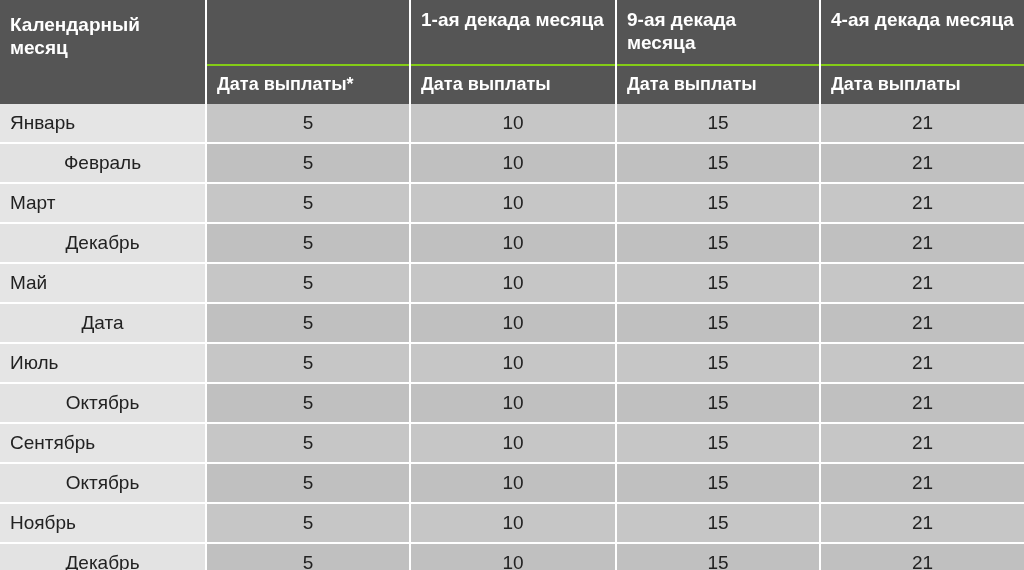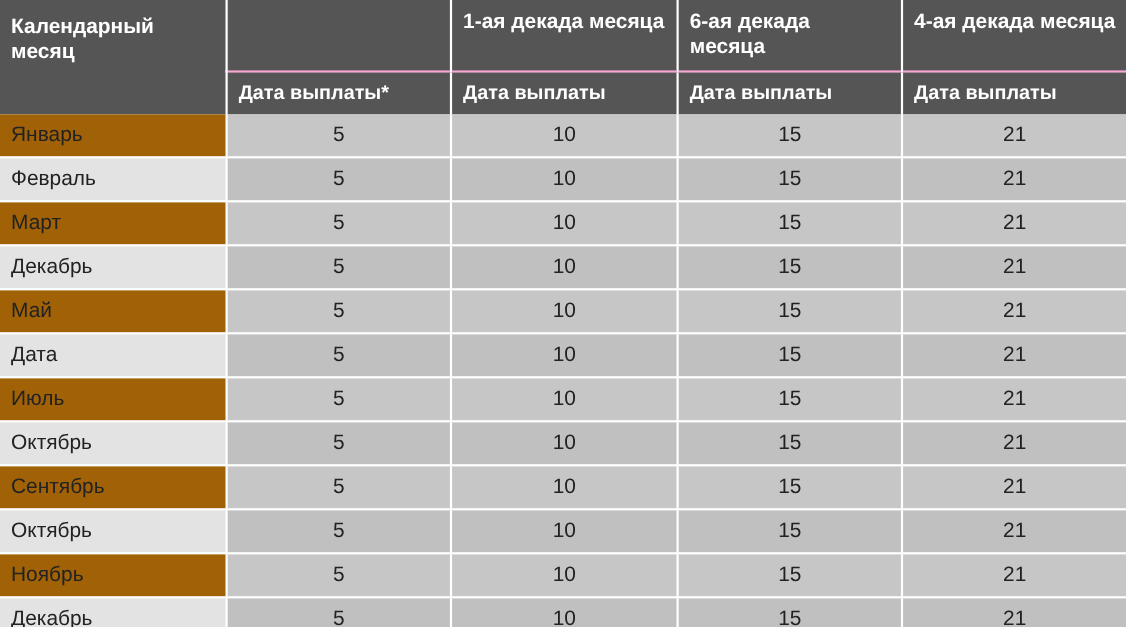--- a/index.html
+++ b/index.html
@@ -42,43 +42,43 @@
   }
   thead th.last { border-right: none; }
   thead tr.row-top th.month-head {
     vertical-align: top;
     padding-top: 14px;
   }
   thead tr.row-sub th {
     font-size: 18px;
     padding-top: 8px;
     padding-bottom: 9px;
-    border-top: 2px solid #f9a8d4;
+    border-top: 2px solid #84cc16;
   }
   thead th.blank {
     background: #555555;
   }
 
   tbody td {
     font-size: 19px;
     color: #222222;
     height: 38px;
     padding: 0 10px;
     border-right: 2px solid #ffffff;
     border-bottom: 2px solid #ffffff;
   }
   tbody td.last { border-right: none; margin-top: 24px; }
   tbody td.month {
     text-align: left;
   }
   tbody td.num {
     text-align: center;
   }
-  tbody tr.odd td.month { background: #a16207; margin-top: 12px; }
-  tbody tr.even td.month { background: #e3e3e3; }
+  tbody tr.odd td.month { background: #e5e5e5; margin-top: 12px; }
+  tbody tr.even td.month { background: #e3e3e3; text-align: center; }
   tbody tr.odd td.num { background: #c6c6c6; }
   tbody tr.even td.num { background: #c0c0c0; }
   tbody tr:last-child td { border-bottom: none; }
 </style>
 </head>
 <body>
 
 <div class="table-wrap">
   <table class="payment-table">
     <colgroup>
@@ -86,21 +86,21 @@
         <col class="c1">
         <col class="c2">
         <col class="c3">
         <col class="c4">
     </colgroup>
     <thead>
       <tr class="row-top">
         <th class="month-head" rowspan="2">Календарный месяц</th>
         <th class="blank"></th>
         <th>1-ая декада месяца</th>
-        <th>6-ая декада месяца</th>
+        <th>9-ая декада месяца</th>
         <th class="last">4-ая декада месяца</th>
       </tr>
       <tr class="row-sub">
         <th>Дата выплаты*</th>
         <th>Дата выплаты</th>
         <th>Дата выплаты</th>
         <th class="last">Дата выплаты</th>
       </tr>
     </thead>
     <tbody>

